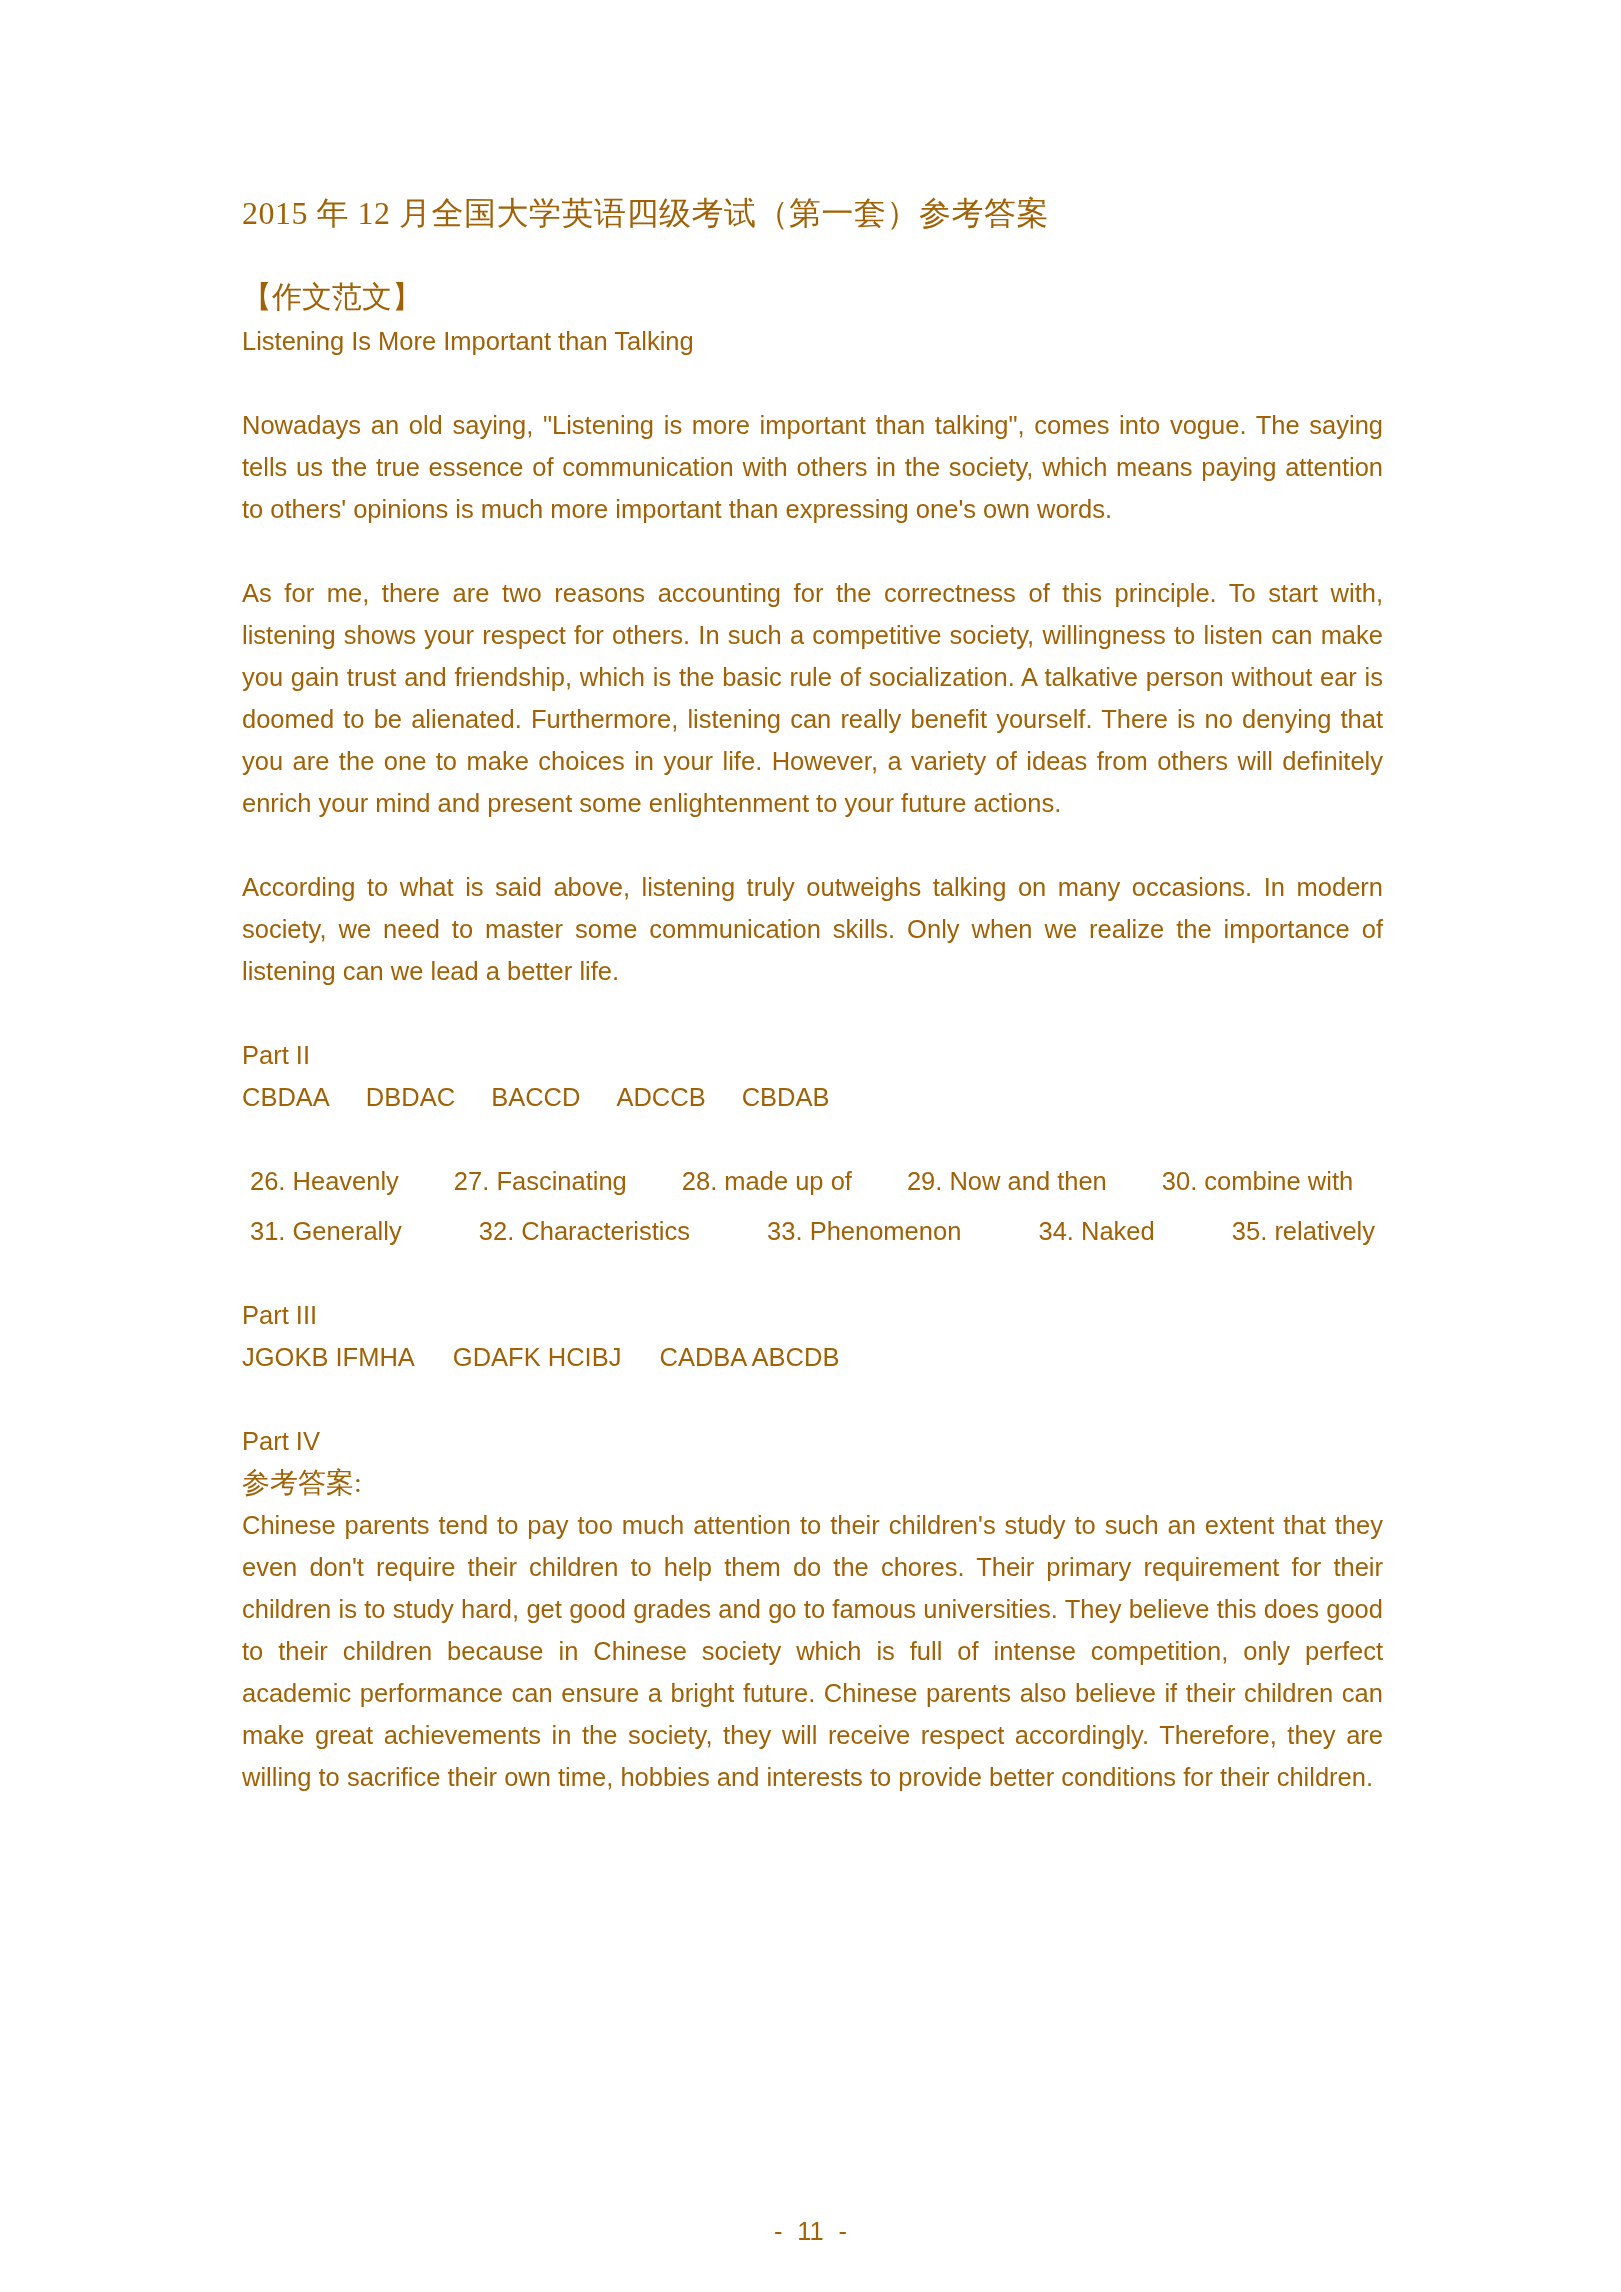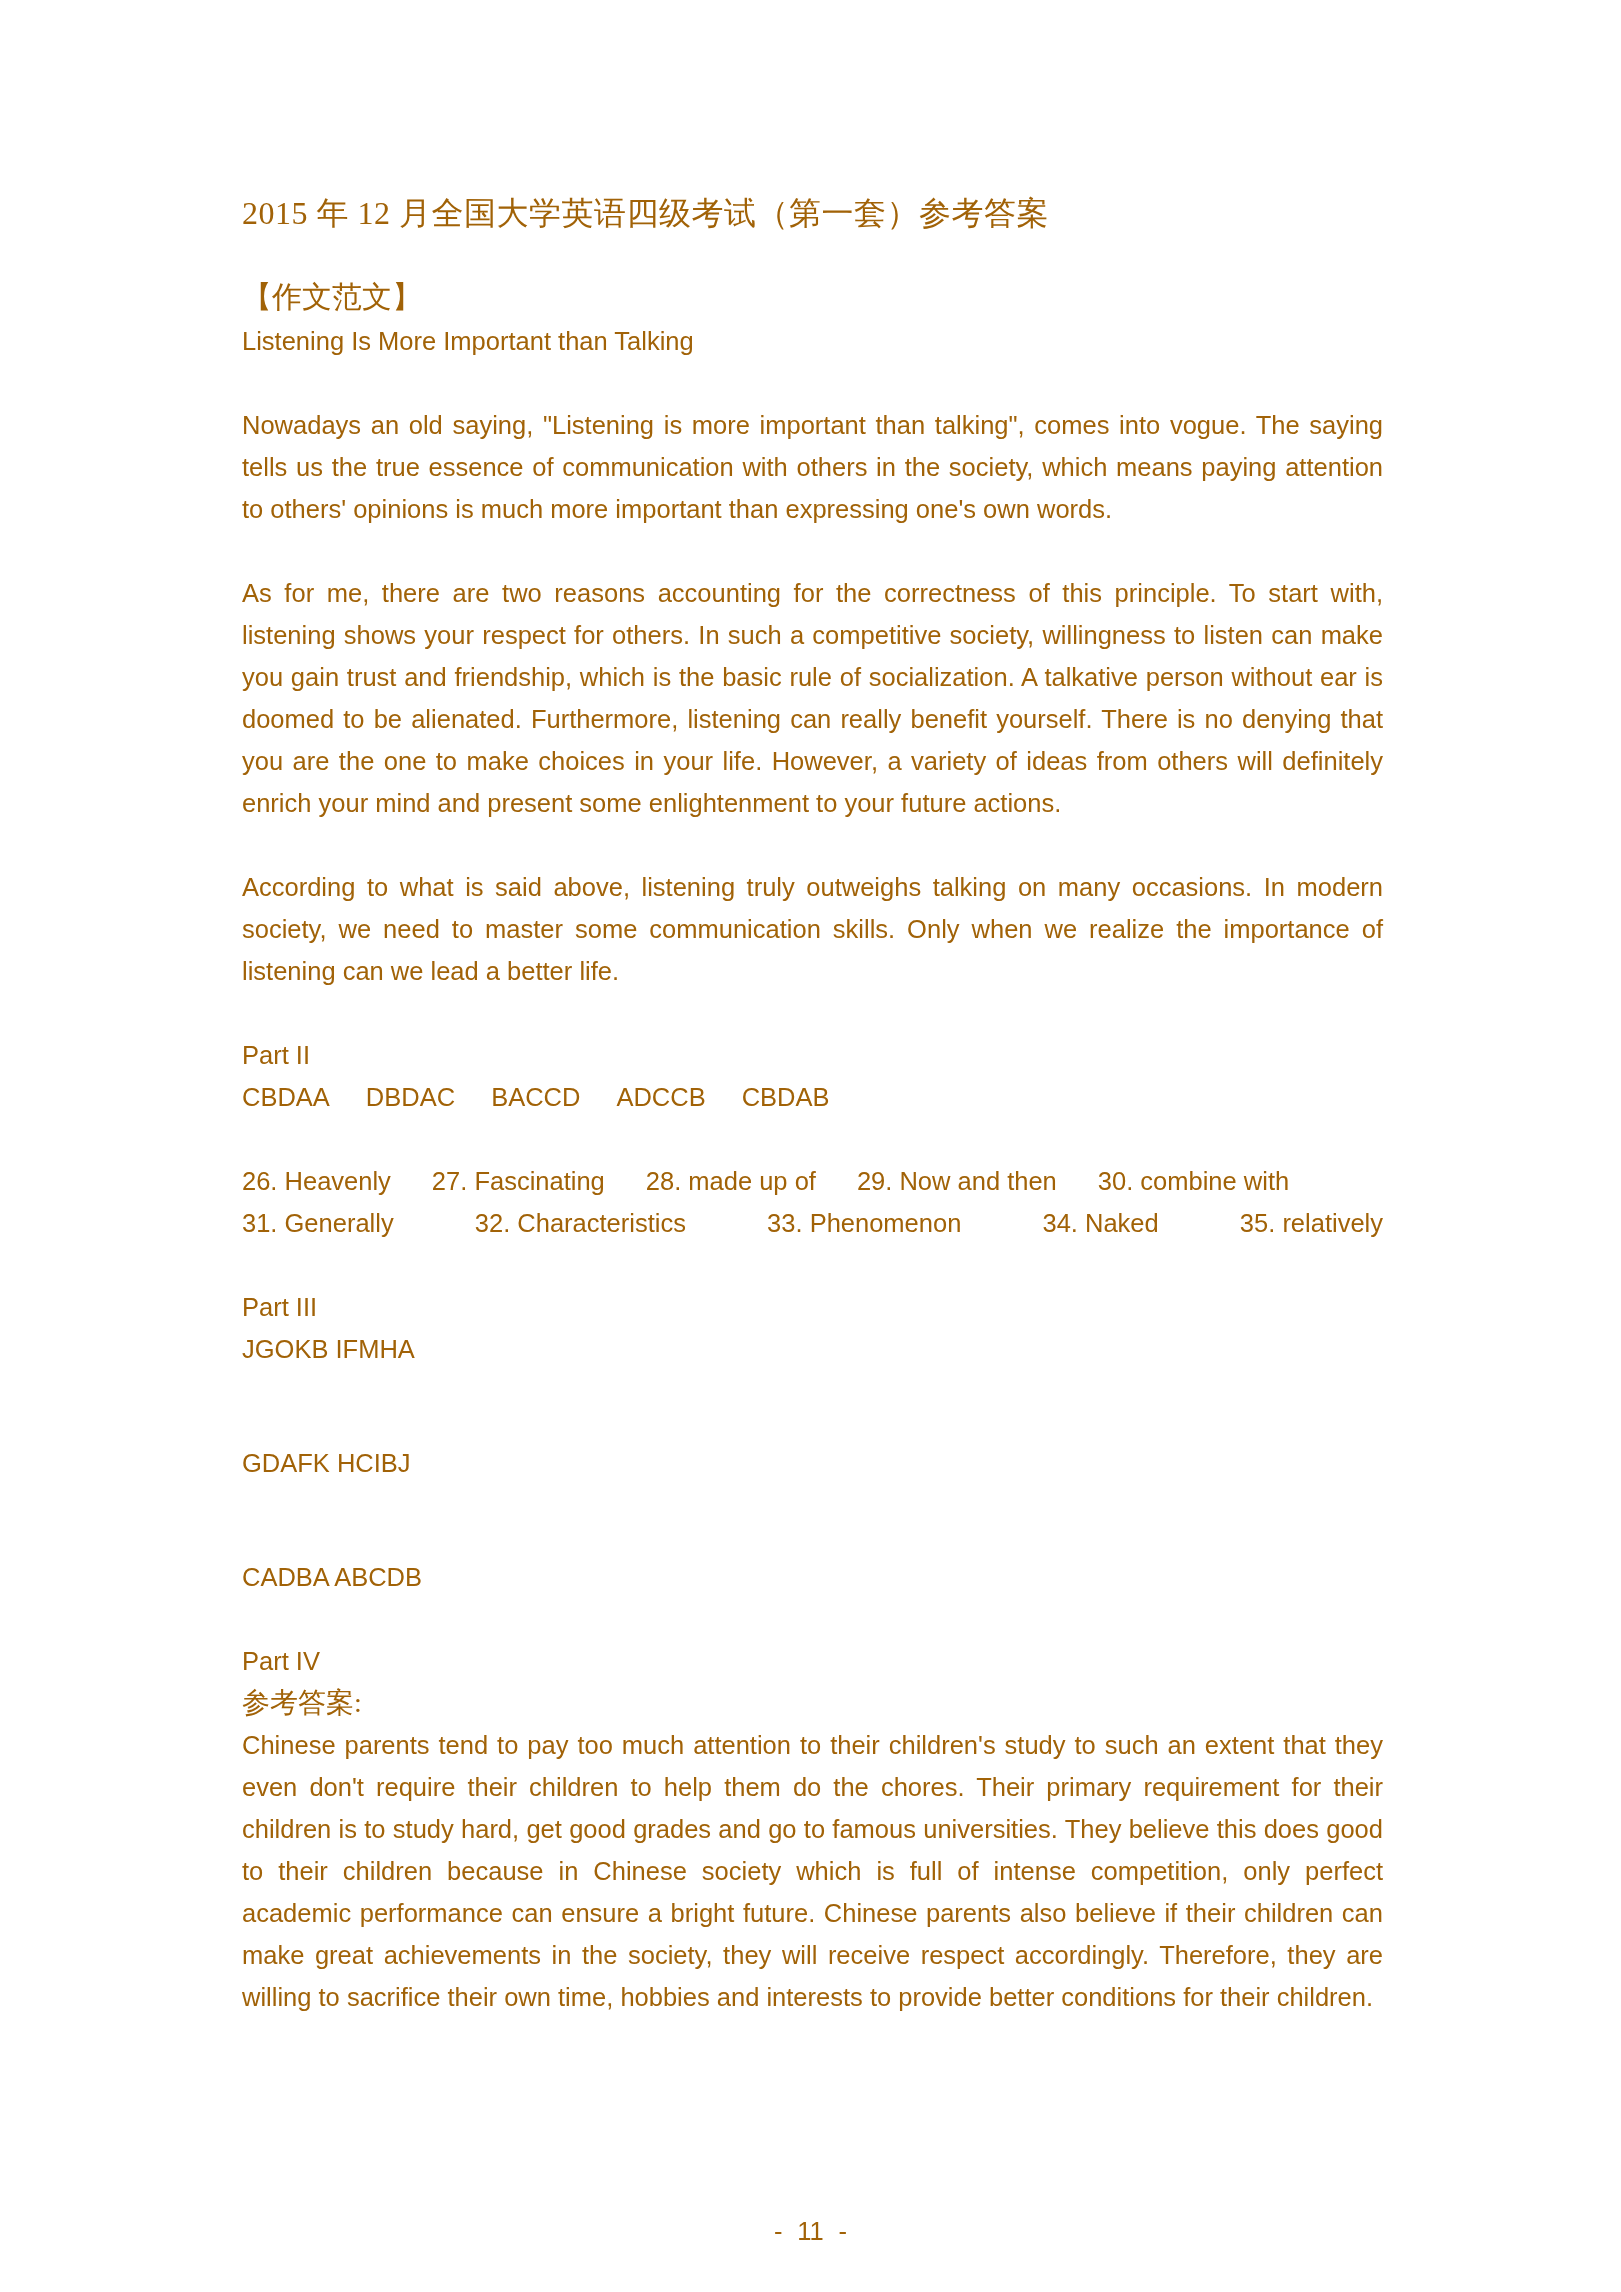--- a/index.html
+++ b/index.html
@@ -50,26 +50,26 @@
   p.para:last-child { margin-bottom: 0; }
   .part-heading {
     margin: 0;
   }
   .answer-row {
     display: flex;
     flex-wrap: nowrap;
     margin: 0 0 42px 0;
   }
   .answer-row.gap-56 { gap: 36px; }
-  .answer-row.gap-84 { gap: 72px; flex-direction: column; }
+  .answer-row.gap-84 { gap: 38px; }
   .vocab-row {
     display: flex;
     flex-wrap: nowrap;
-    gap: 41px;
-    margin: 0;
+    gap: 55px;
+    margin: 8px;
   }
   .vocab-row.last { margin-bottom: 42px; justify-content: space-between; }
   .cn-label {
     font-family: "Liberation Serif", "DejaVu Serif", serif;
     font-size: 28px;
     line-height: 42px;
     margin: 0;
   }
   .page-number {
     position: absolute;

